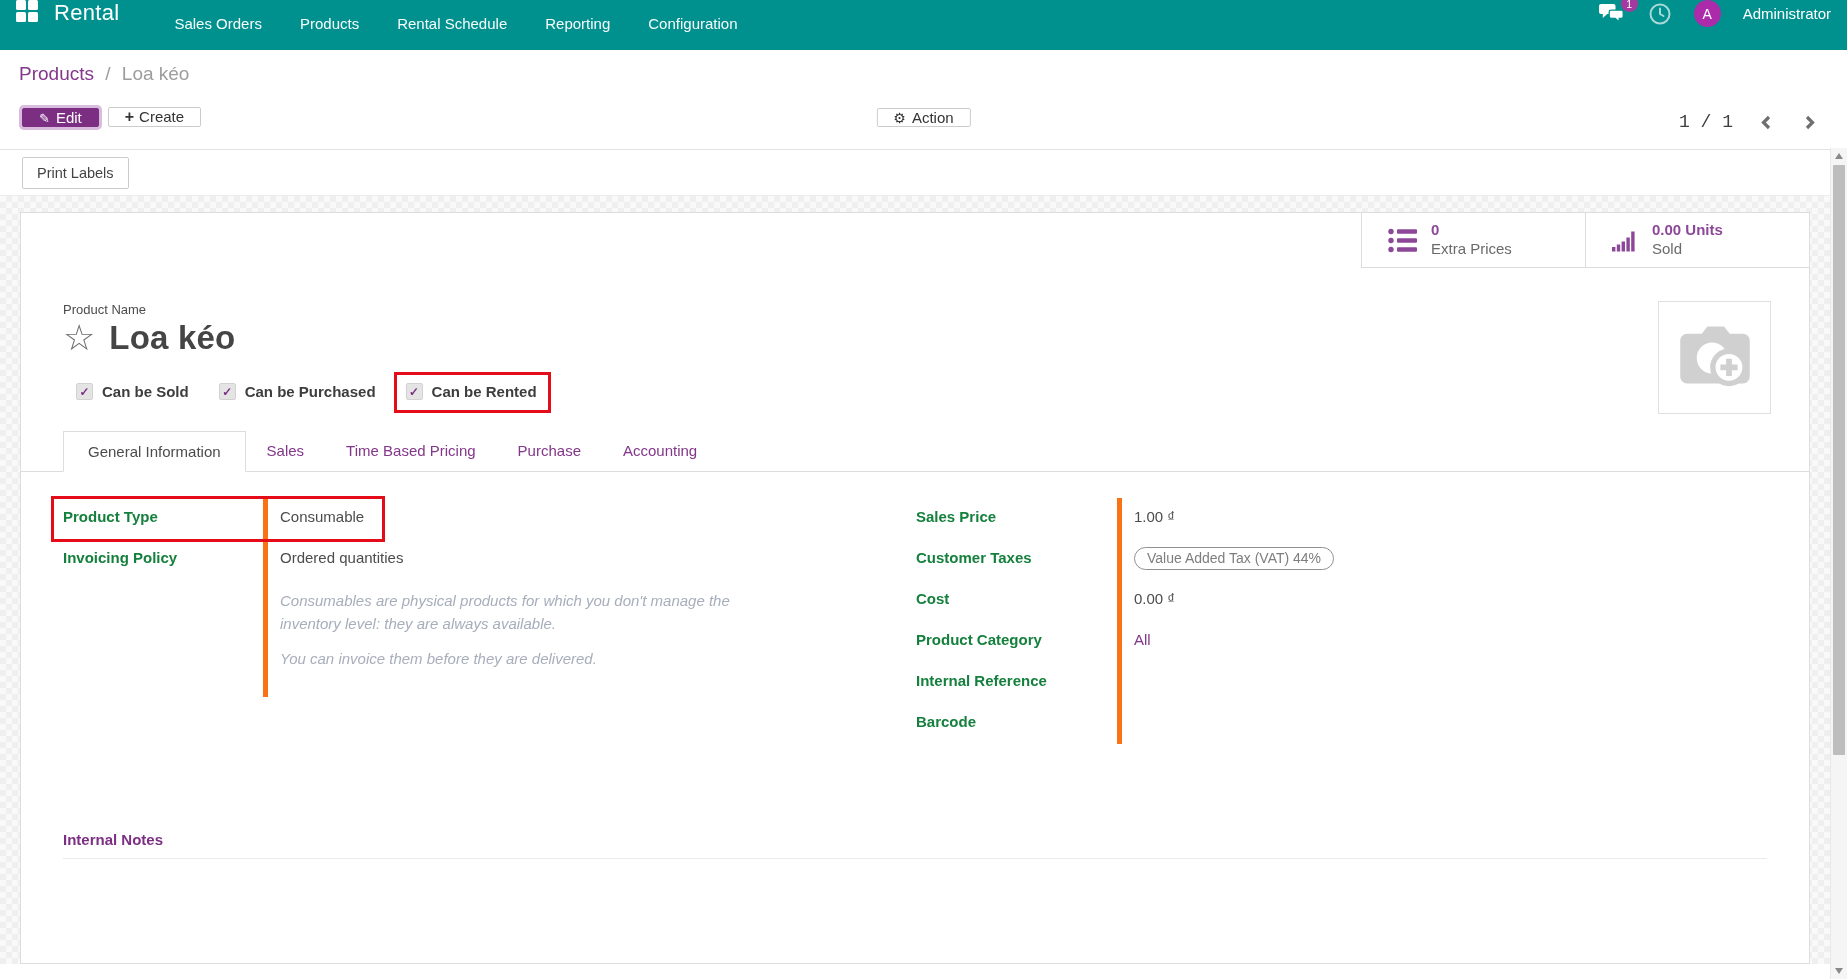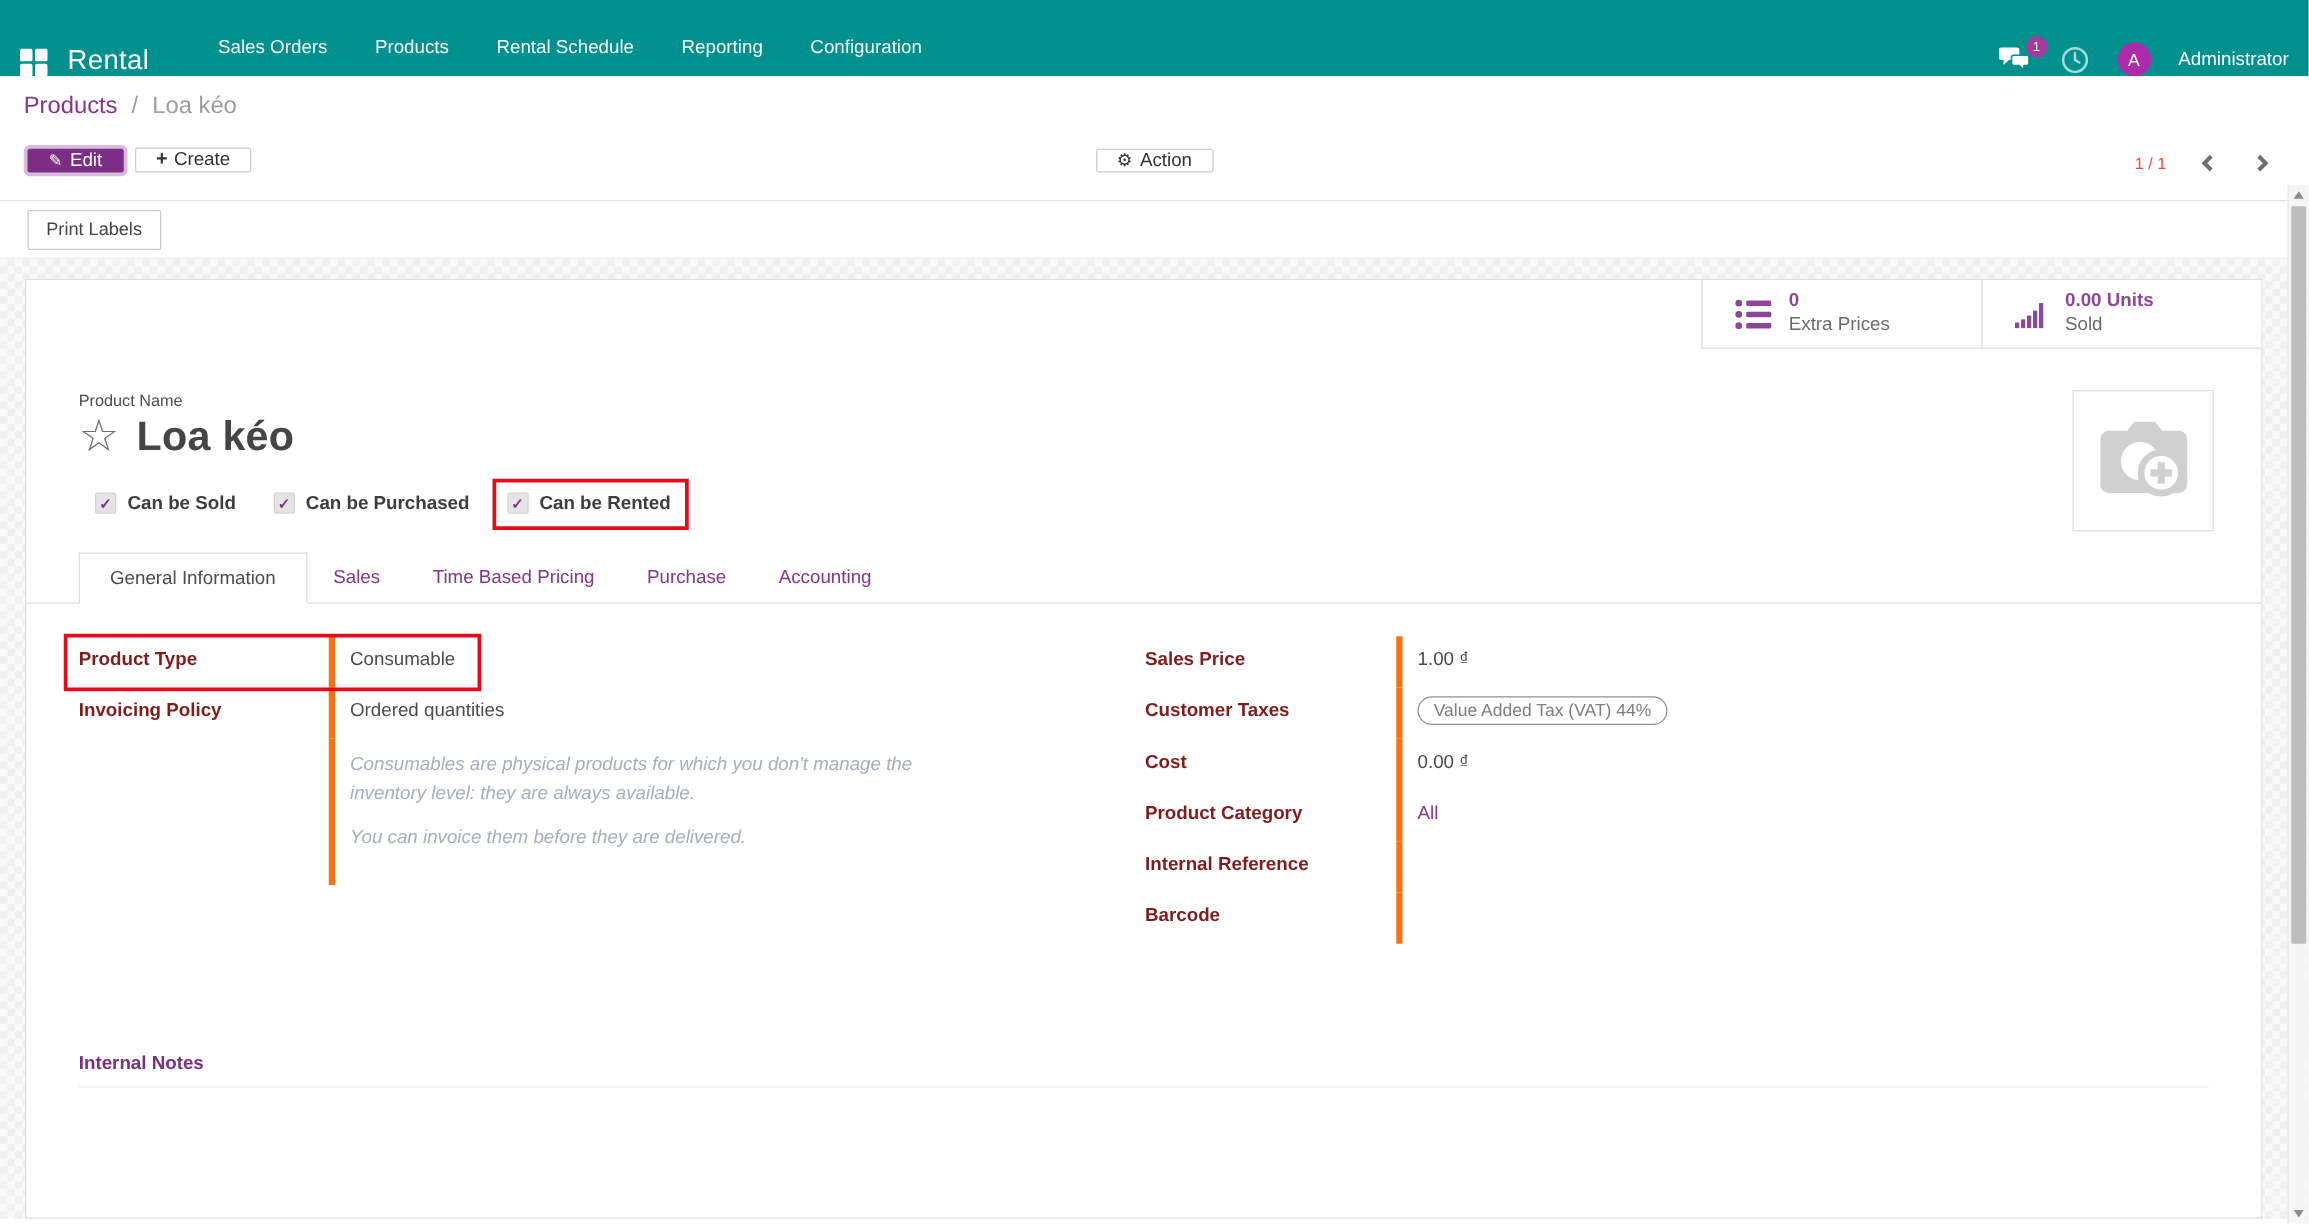--- a/index.html
+++ b/index.html
@@ -1,20 +1,20 @@
 <!DOCTYPE html>
 <html><head>
 <meta charset="utf-8">
 <style>
   * { margin:0; padding:0; box-sizing:border-box; }
   html,body { width:1847px; height:979px; overflow:hidden;
     font-family:"Liberation Sans", sans-serif; background:#fff; color:#4c4c4c; }
 
   
-  .navbar { height:61px; background:#00918e; display:flex; align-items:flex-end;
+  .navbar { height:50px; background:#00918e; display:flex; align-items:flex-start;
     padding:0 16px; color:#fff; }
   .apps-icon { width:22px; height:22px; display:grid;
     grid-template-columns:10px 10px; grid-template-rows:10px 10px; gap:2px; cursor:pointer; }
   .apps-icon span { background:#fff; border-radius:1.5px; }
   .brand { font-size:22px; font-weight:500; margin:0 40px 0 16px; letter-spacing:.3px; cursor:pointer; }
   .nav-menu { display:flex; gap:8px; font-size:15px; }
   .nav-menu .nav-item { padding:15px 15px; cursor:pointer; color:rgba(255,255,255,.97); }
   .nav-right { margin-left:auto; display:flex; align-items:center; gap:22px; }
   .nav-msg { position:relative; cursor:pointer; display:flex; }
   .badge { position:absolute; top:-8px; right:-12px; min-width:17px; height:17px;
@@ -34,21 +34,21 @@
   .btn { font-size:15px; border:1px solid #ccc; background:#fff; color:#333;
     padding:0 16px; cursor:pointer; border-radius:2px; font-family:inherit; }
   .btn-primary { background:#7c2e83; border-color:#7c2e83; color:#fff;
     box-shadow:0 0 0 3px #d9bcdd; margin-left:3px; }
   .btn-primary .pencil { font-size:13px; margin-right:6px; }
   .btn-create { margin-left:9px; }
   .plus-glyph { font-weight:700; font-size:16px; margin-right:5px; }
   .btn-action { position:absolute; left:50%; transform:translateX(-50%); }
   .gear-glyph { margin-right:6px; font-size:14px; }
   .pager { position:absolute; right:30px; top:62px; display:flex; align-items:center; gap:26px; }
-  .pager-count { font-size:13px; color:#ef4444; }
+  .pager-count { font-size:18px; color:#404040;font-family:Liberation Mono, monospace; }
   .pager-arrows { display:flex; gap:28px; }
   .pager-arrows svg { cursor:pointer; }
 
   
   .statusbar { background:#fff; height:46px; display:flex; align-items:center;
     padding-left:22px; border-bottom:1px solid #ececec; }
   .btn-print { padding:7px 14px; font-size:14.5px; color:#444; }
 
   
   .content { position:relative; height:768px;
@@ -96,21 +96,21 @@
   .tab { padding:11px 21px; color:#83378a; cursor:pointer; position:relative; top:1px; }
   .tab.active { color:#4c4c4c; background:#fff; border:1px solid #ddd; border-bottom-color:#fff;
     padding:11px 24px; }
 
   
   .fields-area { position:relative; margin-top:26px; min-height:255px; }
   .fgroup { display:grid; grid-template-columns:200px 1fr; }
   .fgroup-left { width:820px; }
   .fgroup-right { position:absolute; left:853px; top:0; width:585px; }
   .fgroup-right { grid-template-columns:201px 1fr; display:grid; }
-  .frow-label { font-size:15px; font-weight:700; color:#7f1d1d; padding:10px 10px 10px 0; height:41px; }
+  .frow-label { font-size:15px; font-weight:700; color:#15803d; padding:10px 10px 10px 0; height:41px; }
   .frow-value { font-size:15px; color:#4c4c4c; border-left:5px solid #f97316;
     padding:10px 0 10px 12px; min-height:41px; }
   .help-cell { padding-bottom:26px; }
   .help-text { font-style:italic; color:#a7aebb; font-size:15px; line-height:1.5; max-width:480px; }
   .help-text + .help-text { margin-top:13px; }
   .tag-pill { display:inline-block; border:1px solid #909090; border-radius:14px;
     padding:2px 12px 3px; font-size:14px; color:#7e7e7e; margin-top:-3px; }
   .link-val { color:#83378a; cursor:pointer; }
   .red-box-product-type { position:absolute; left:-12px; top:-2px; width:334px; height:46px;
     border:3px solid #e40c18; pointer-events:none; }

